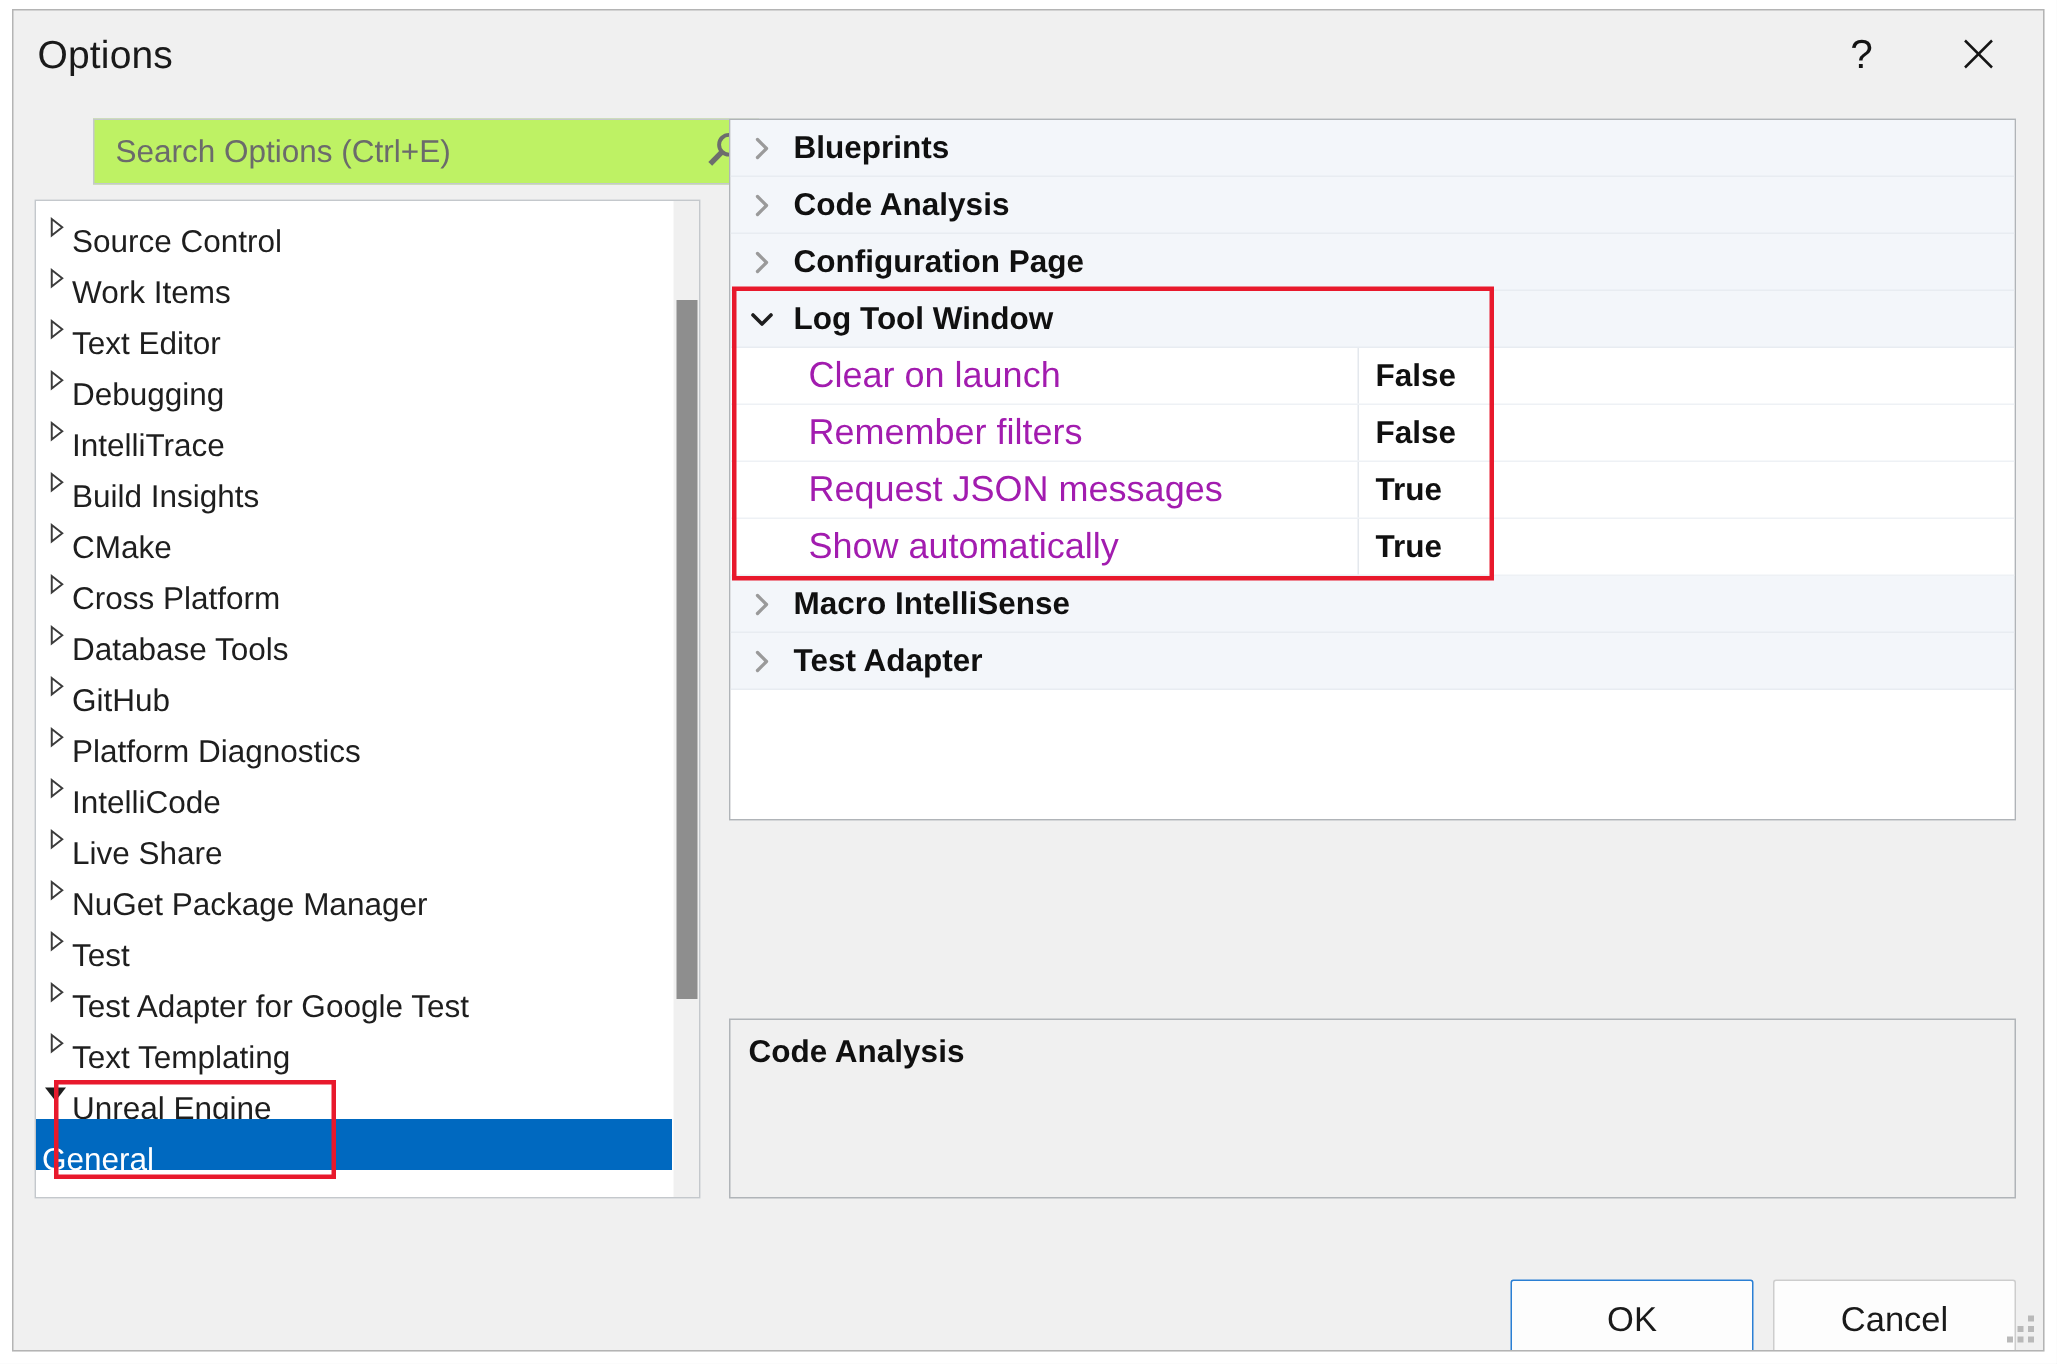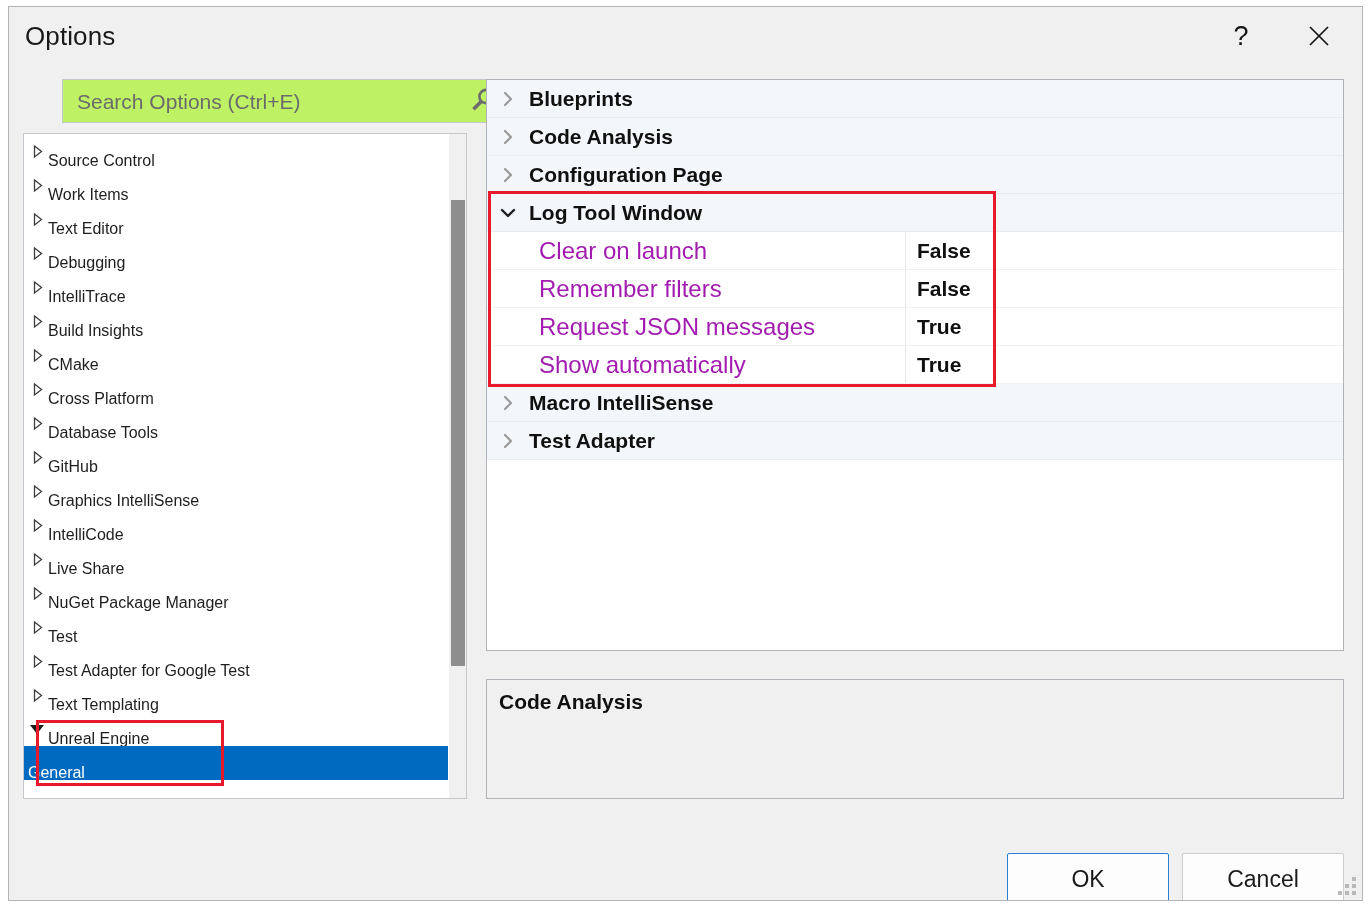--- a/index.html
+++ b/index.html
@@ -125,21 +125,21 @@
     white-space: nowrap;
   }
   .tree-item .twisty {
     width: 20px;
     flex: 0 0 20px;
     display: flex;
     align-items: center;
     justify-content: center;
   }
   .tree-item .tree-label {
-    font-size: 16px;
+    font-size: 21px;
     color: #1e1e1e;
     line-height: 1;
     margin-top: 20px;
   }
   .tree-item.child { }
   .tree-item.selected {
     background: #0069c0;
   }
   .tree-item.selected .tree-label { color: #ffffff; }
   .tri-expanded {
@@ -181,21 +181,21 @@
     box-sizing: border-box;
     pointer-events: none;
   }
 
   
   #grid-panel {
     position: absolute;
     left: 477px;
     top: 72px;
     width: 858px;
-    height: 572px;
+    height: 468px;
     background: #ffffff;
     border: 1px solid #b0b4b8;
     box-sizing: border-box;
     overflow: hidden;
   }
   .cat-row {
     position: relative;
     height: 38px;
     background: #f3f6fa;
     border-bottom: 1px solid #e8ecf1;
@@ -444,21 +444,21 @@
             </svg>
           </span>
           <span class="tree-label">GitHub</span>
         </div>
         <div class="tree-item">
           <span class="twisty">
             <svg width="12" height="15" viewBox="0 0 12 15">
               <path d="M2.5 2 L9.5 7.5 L2.5 13 Z" fill="none" stroke="#3c3c3c" stroke-width="1.3"></path>
             </svg>
           </span>
-          <span class="tree-label">Graphics IntelliSense</span>
+          <span class="tree-label">Platform Diagnostics</span>
         </div>
         <div class="tree-item">
           <span class="twisty">
             <svg width="12" height="15" viewBox="0 0 12 15">
               <path d="M2.5 2 L9.5 7.5 L2.5 13 Z" fill="none" stroke="#3c3c3c" stroke-width="1.3"></path>
             </svg>
           </span>
           <span class="tree-label">IntelliCode</span>
         </div>
         <div class="tree-item">

